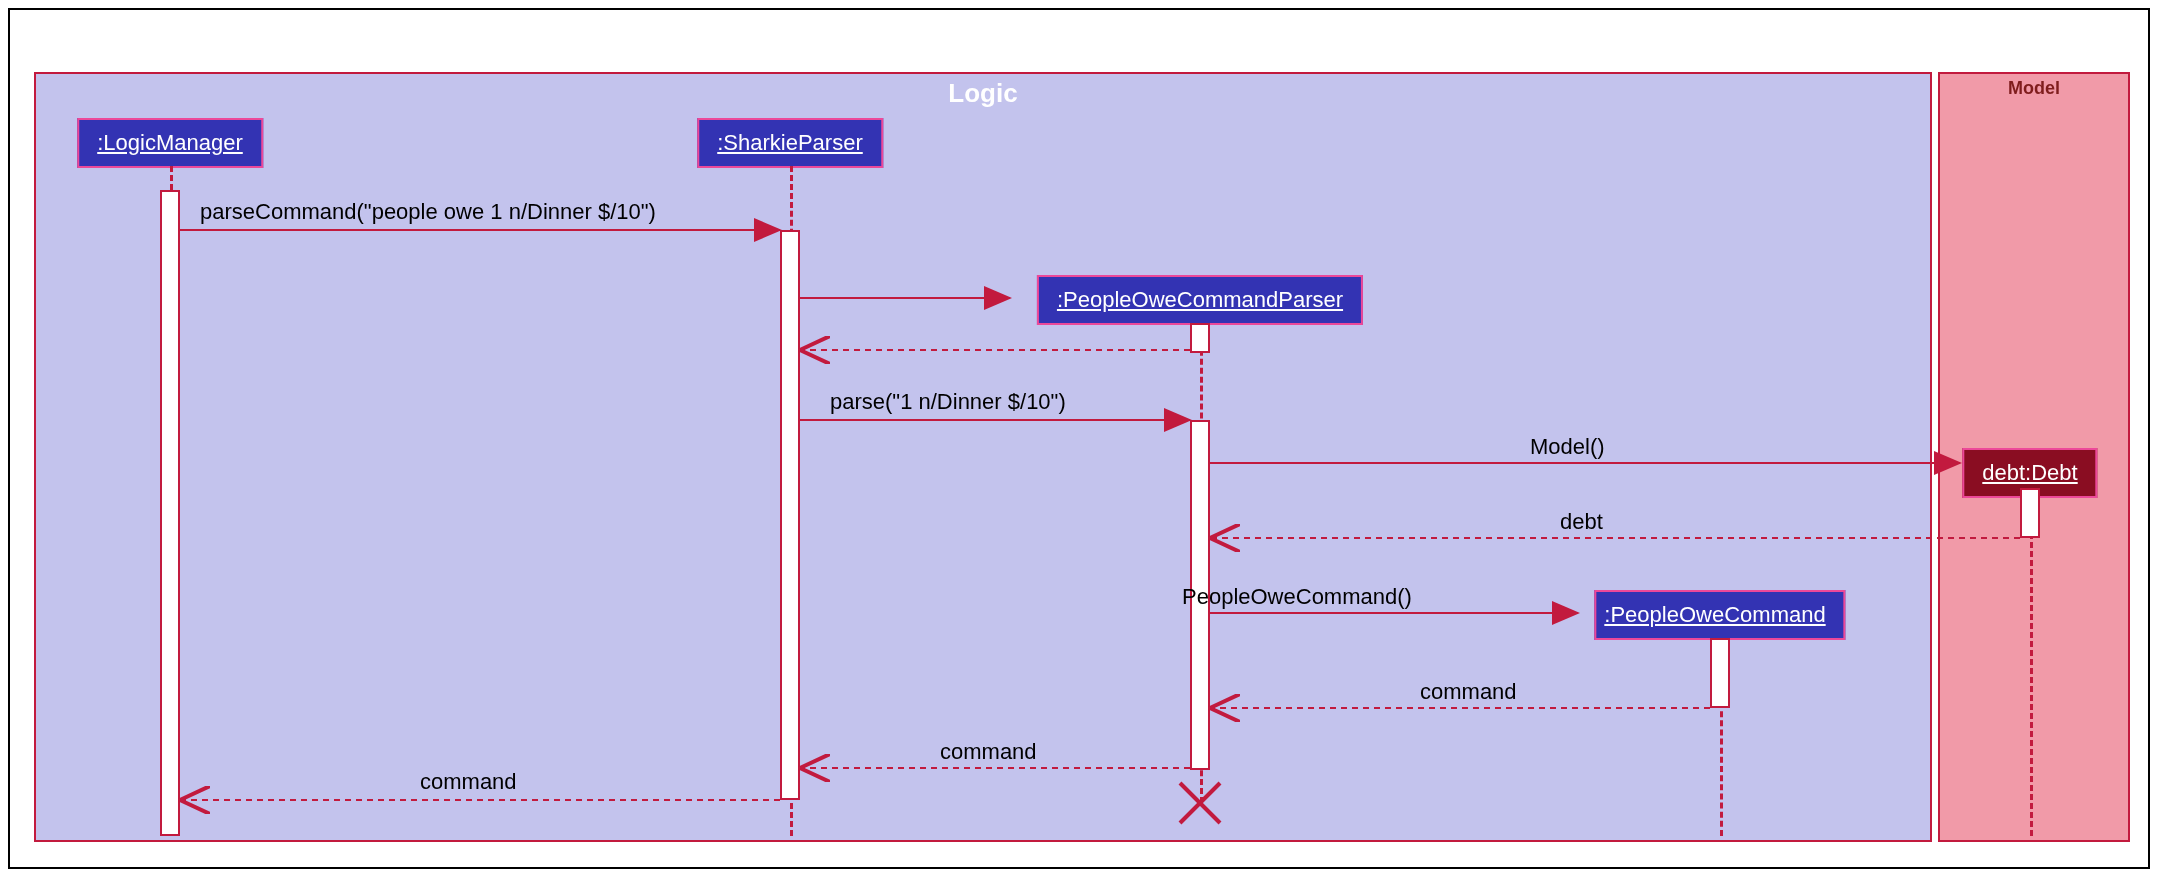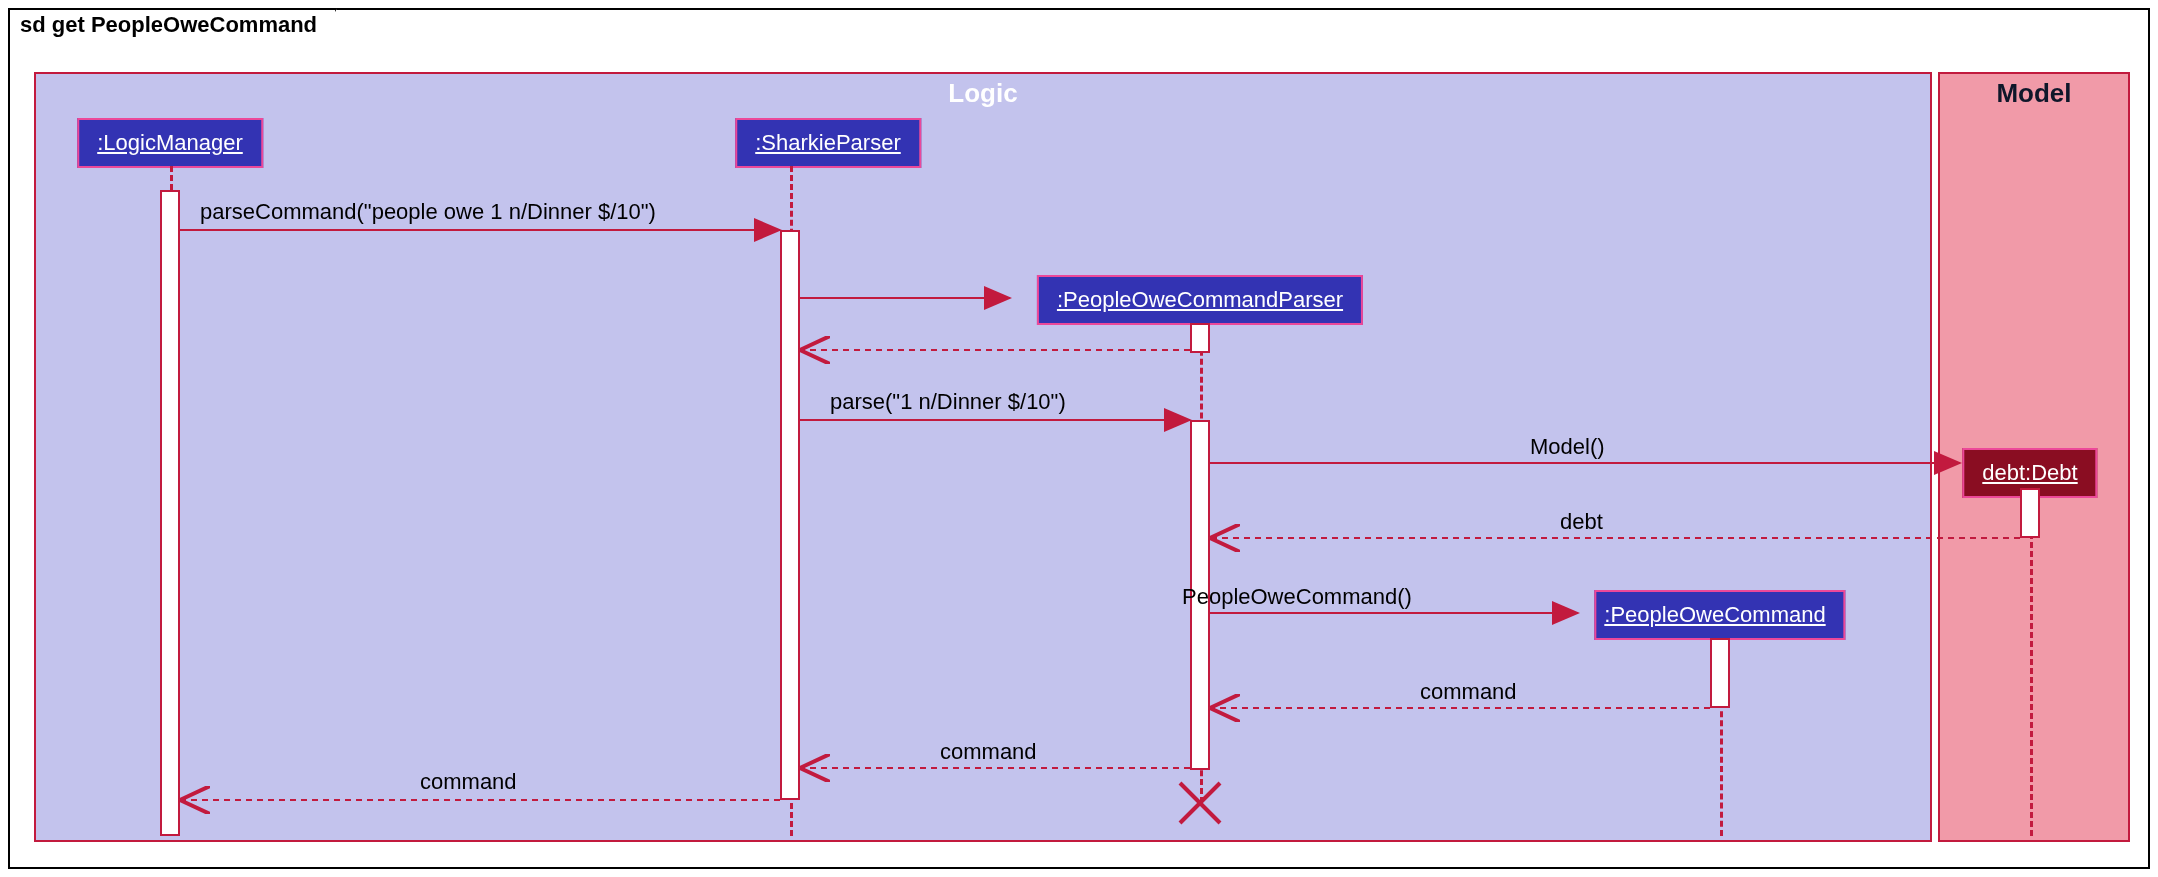--- a/index.html
+++ b/index.html
@@ -47,22 +47,22 @@
     position: absolute;
     left: 1928px; top: 62px;
     width: 192px; height: 770px;
     background: #f19aa8;
     border: 2px solid #c21a3e;
   }
   .model-title {
     position: absolute;
     top: 4px; left: 0; right: 0;
     text-align: center;
-    color: #0f172a;
-    font-size: 26px;
+    color: #7f1d1d;
+    font-size: 18px;
     font-weight: 700;
   }
   .obj {
     position: absolute;
     border: 2px solid #ec4899;
     color: #fff;
     text-align: center;
     padding: 10px 18px;
     font-size: 22px;
     text-decoration: underline;
@@ -93,32 +93,31 @@
     position: absolute;
     left: 0; top: 0;
     width: 2158px; height: 877px;
     pointer-events: none;
   }
 </style>
 </head>
 <body>
 
 <div class="frame">
-  <div class="frame-tab">sd get PeopleOweCommand</div>
 
   <div class="logic-box">
     <div class="logic-title">Logic</div>
   </div>
   <div class="model-box">
     <div class="model-title">Model</div>
   </div>
 </div>
 
 <div class="obj blue" style="left:170px; top:118px;">:LogicManager</div>
-<div class="obj blue" style="left:828px; top:118px;">:SharkieParser</div>
+<div class="obj blue" style="left:790px; top:118px;">:SharkieParser</div>
 <div class="obj blue" style="left:1200px; top:275px;">:PeopleOweCommandParser</div>
 <div class="obj blue" style="left:1720px; top:590px;padding-left:8px;">:PeopleOweCommand</div>
 <div class="obj dark" style="left:2030px; top:440px;margin-top:8px;">debt:Debt</div>
 
 <div class="lifeline" style="left:170px; top:166px; height:670px;"></div>
 <div class="lifeline" style="left:790px; top:166px; height:670px;"></div>
 <div class="lifeline" style="left:1200px; top:323px; height:480px;"></div>
 <div class="lifeline" style="left:1720px; top:638px; height:198px;"></div>
 <div class="lifeline" style="left:2030px; top:488px; height:348px;"></div>
 

